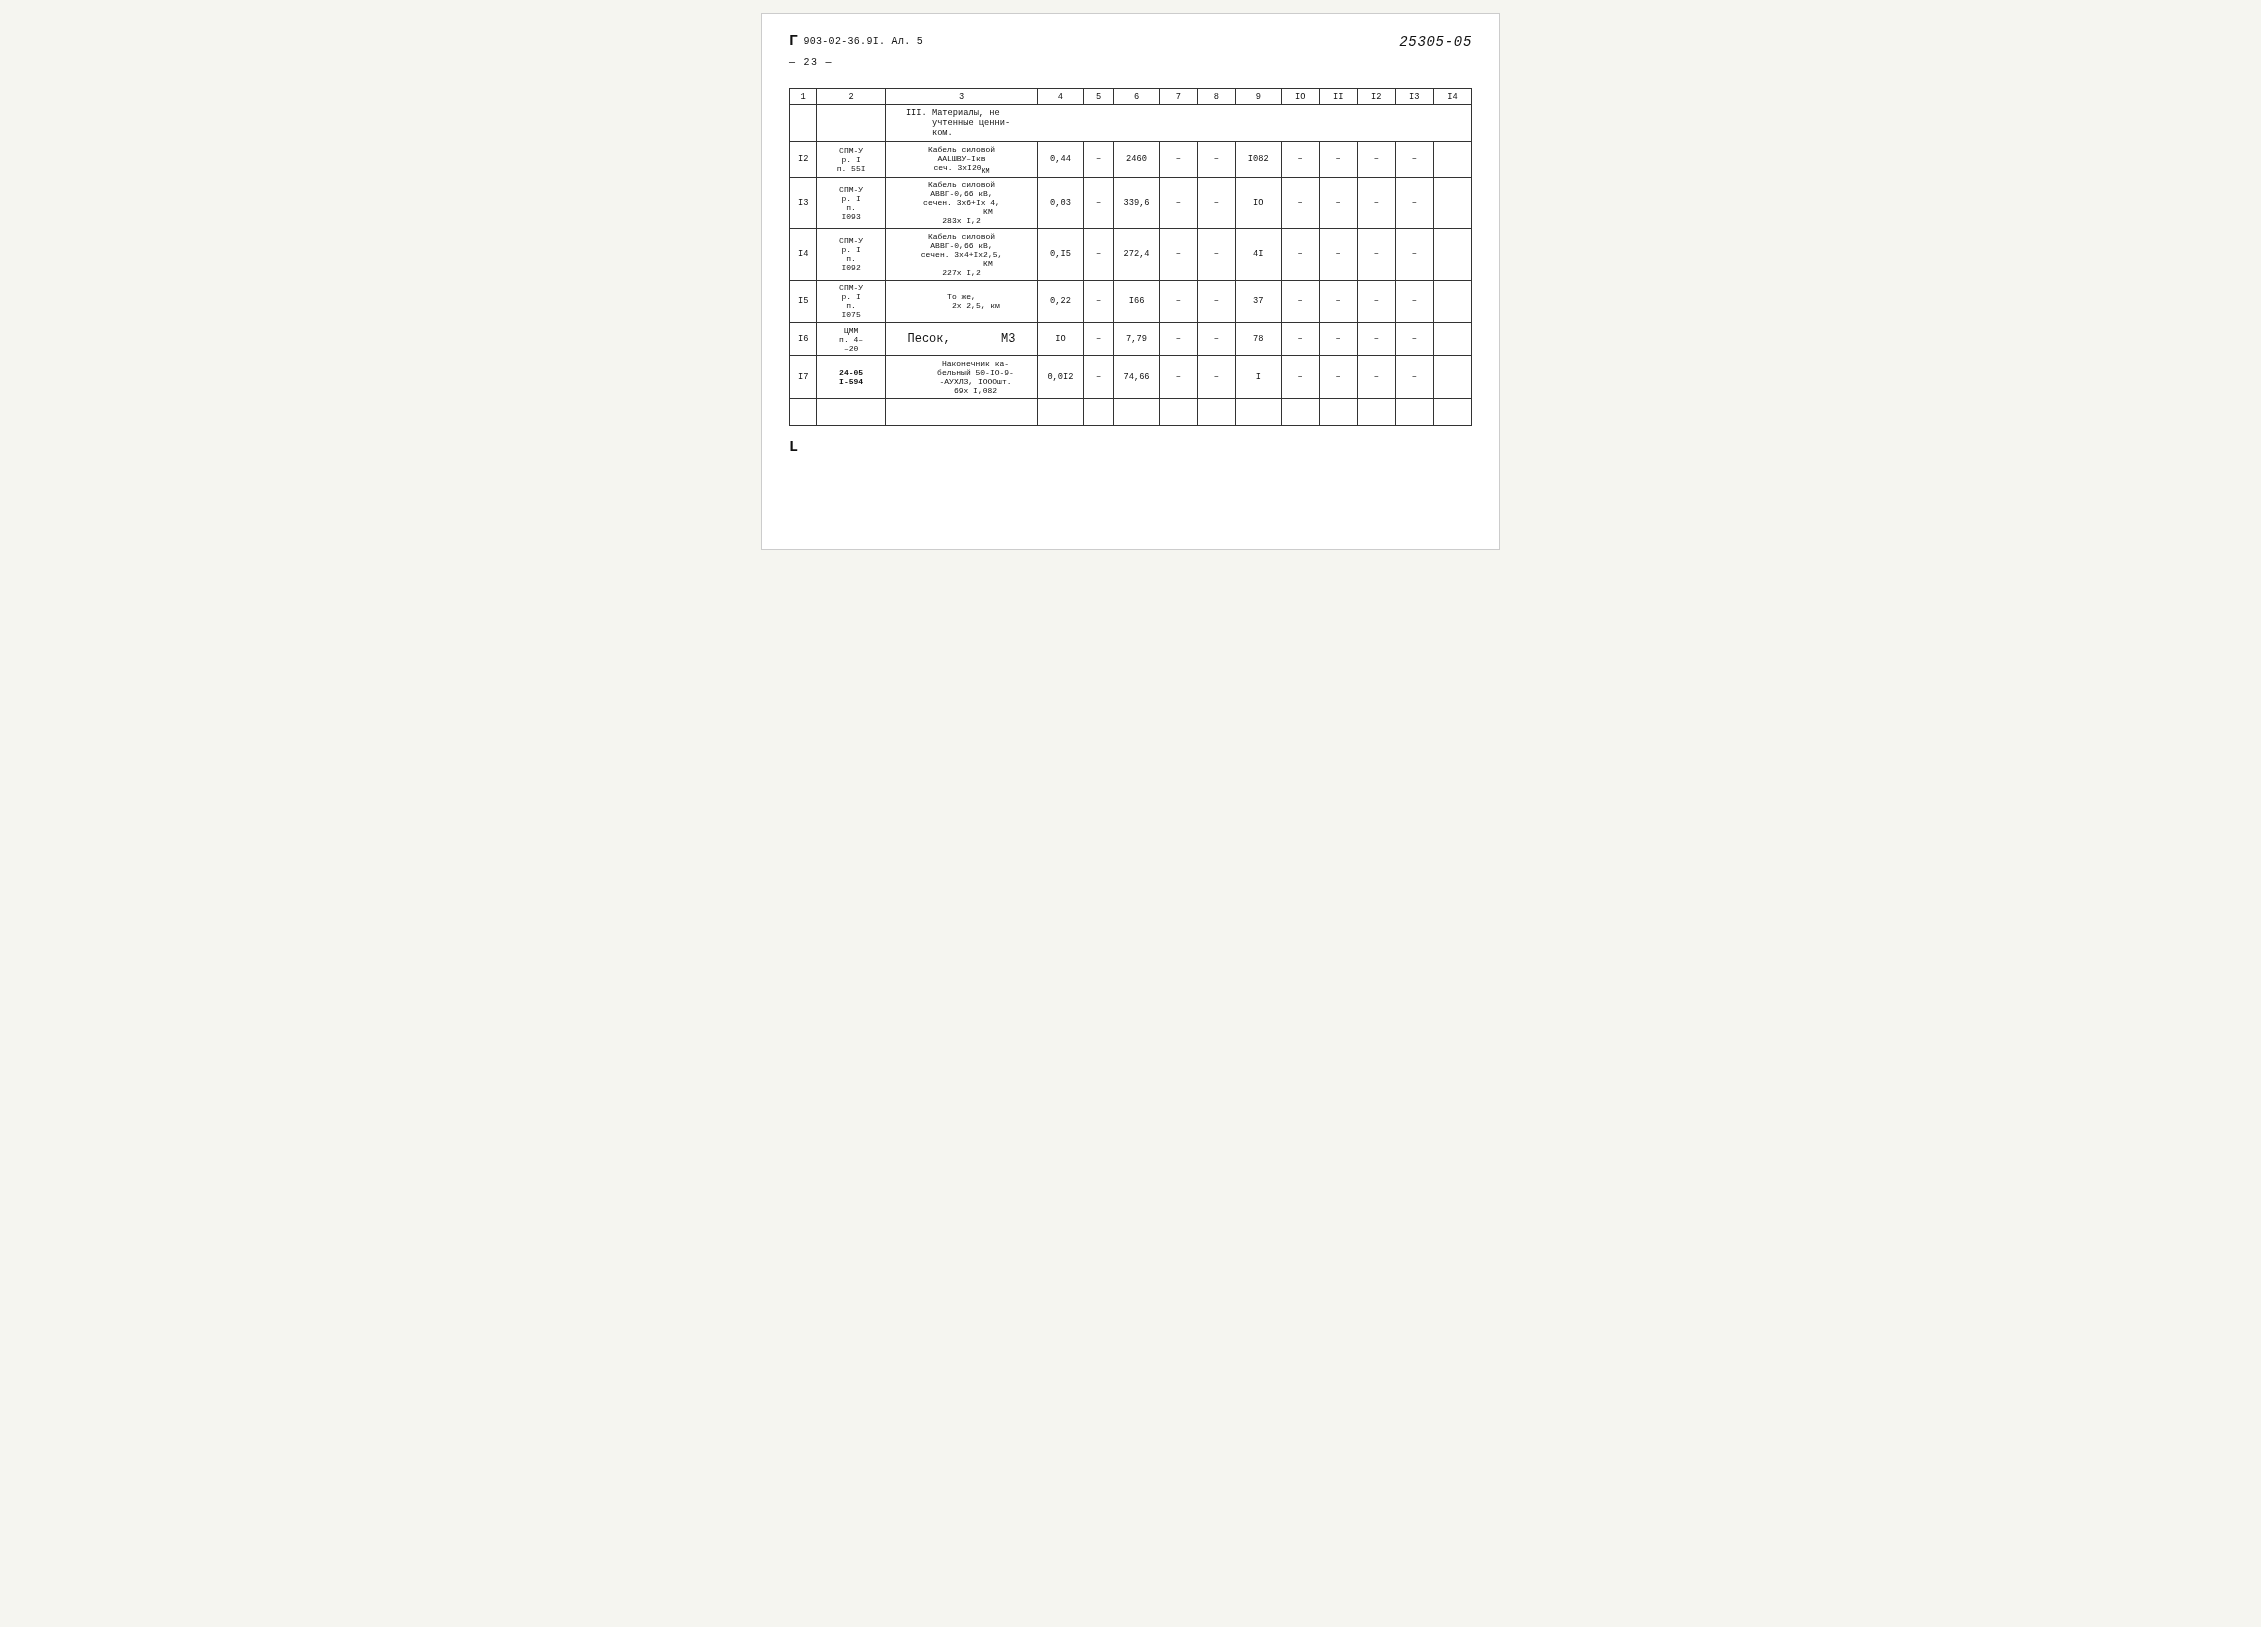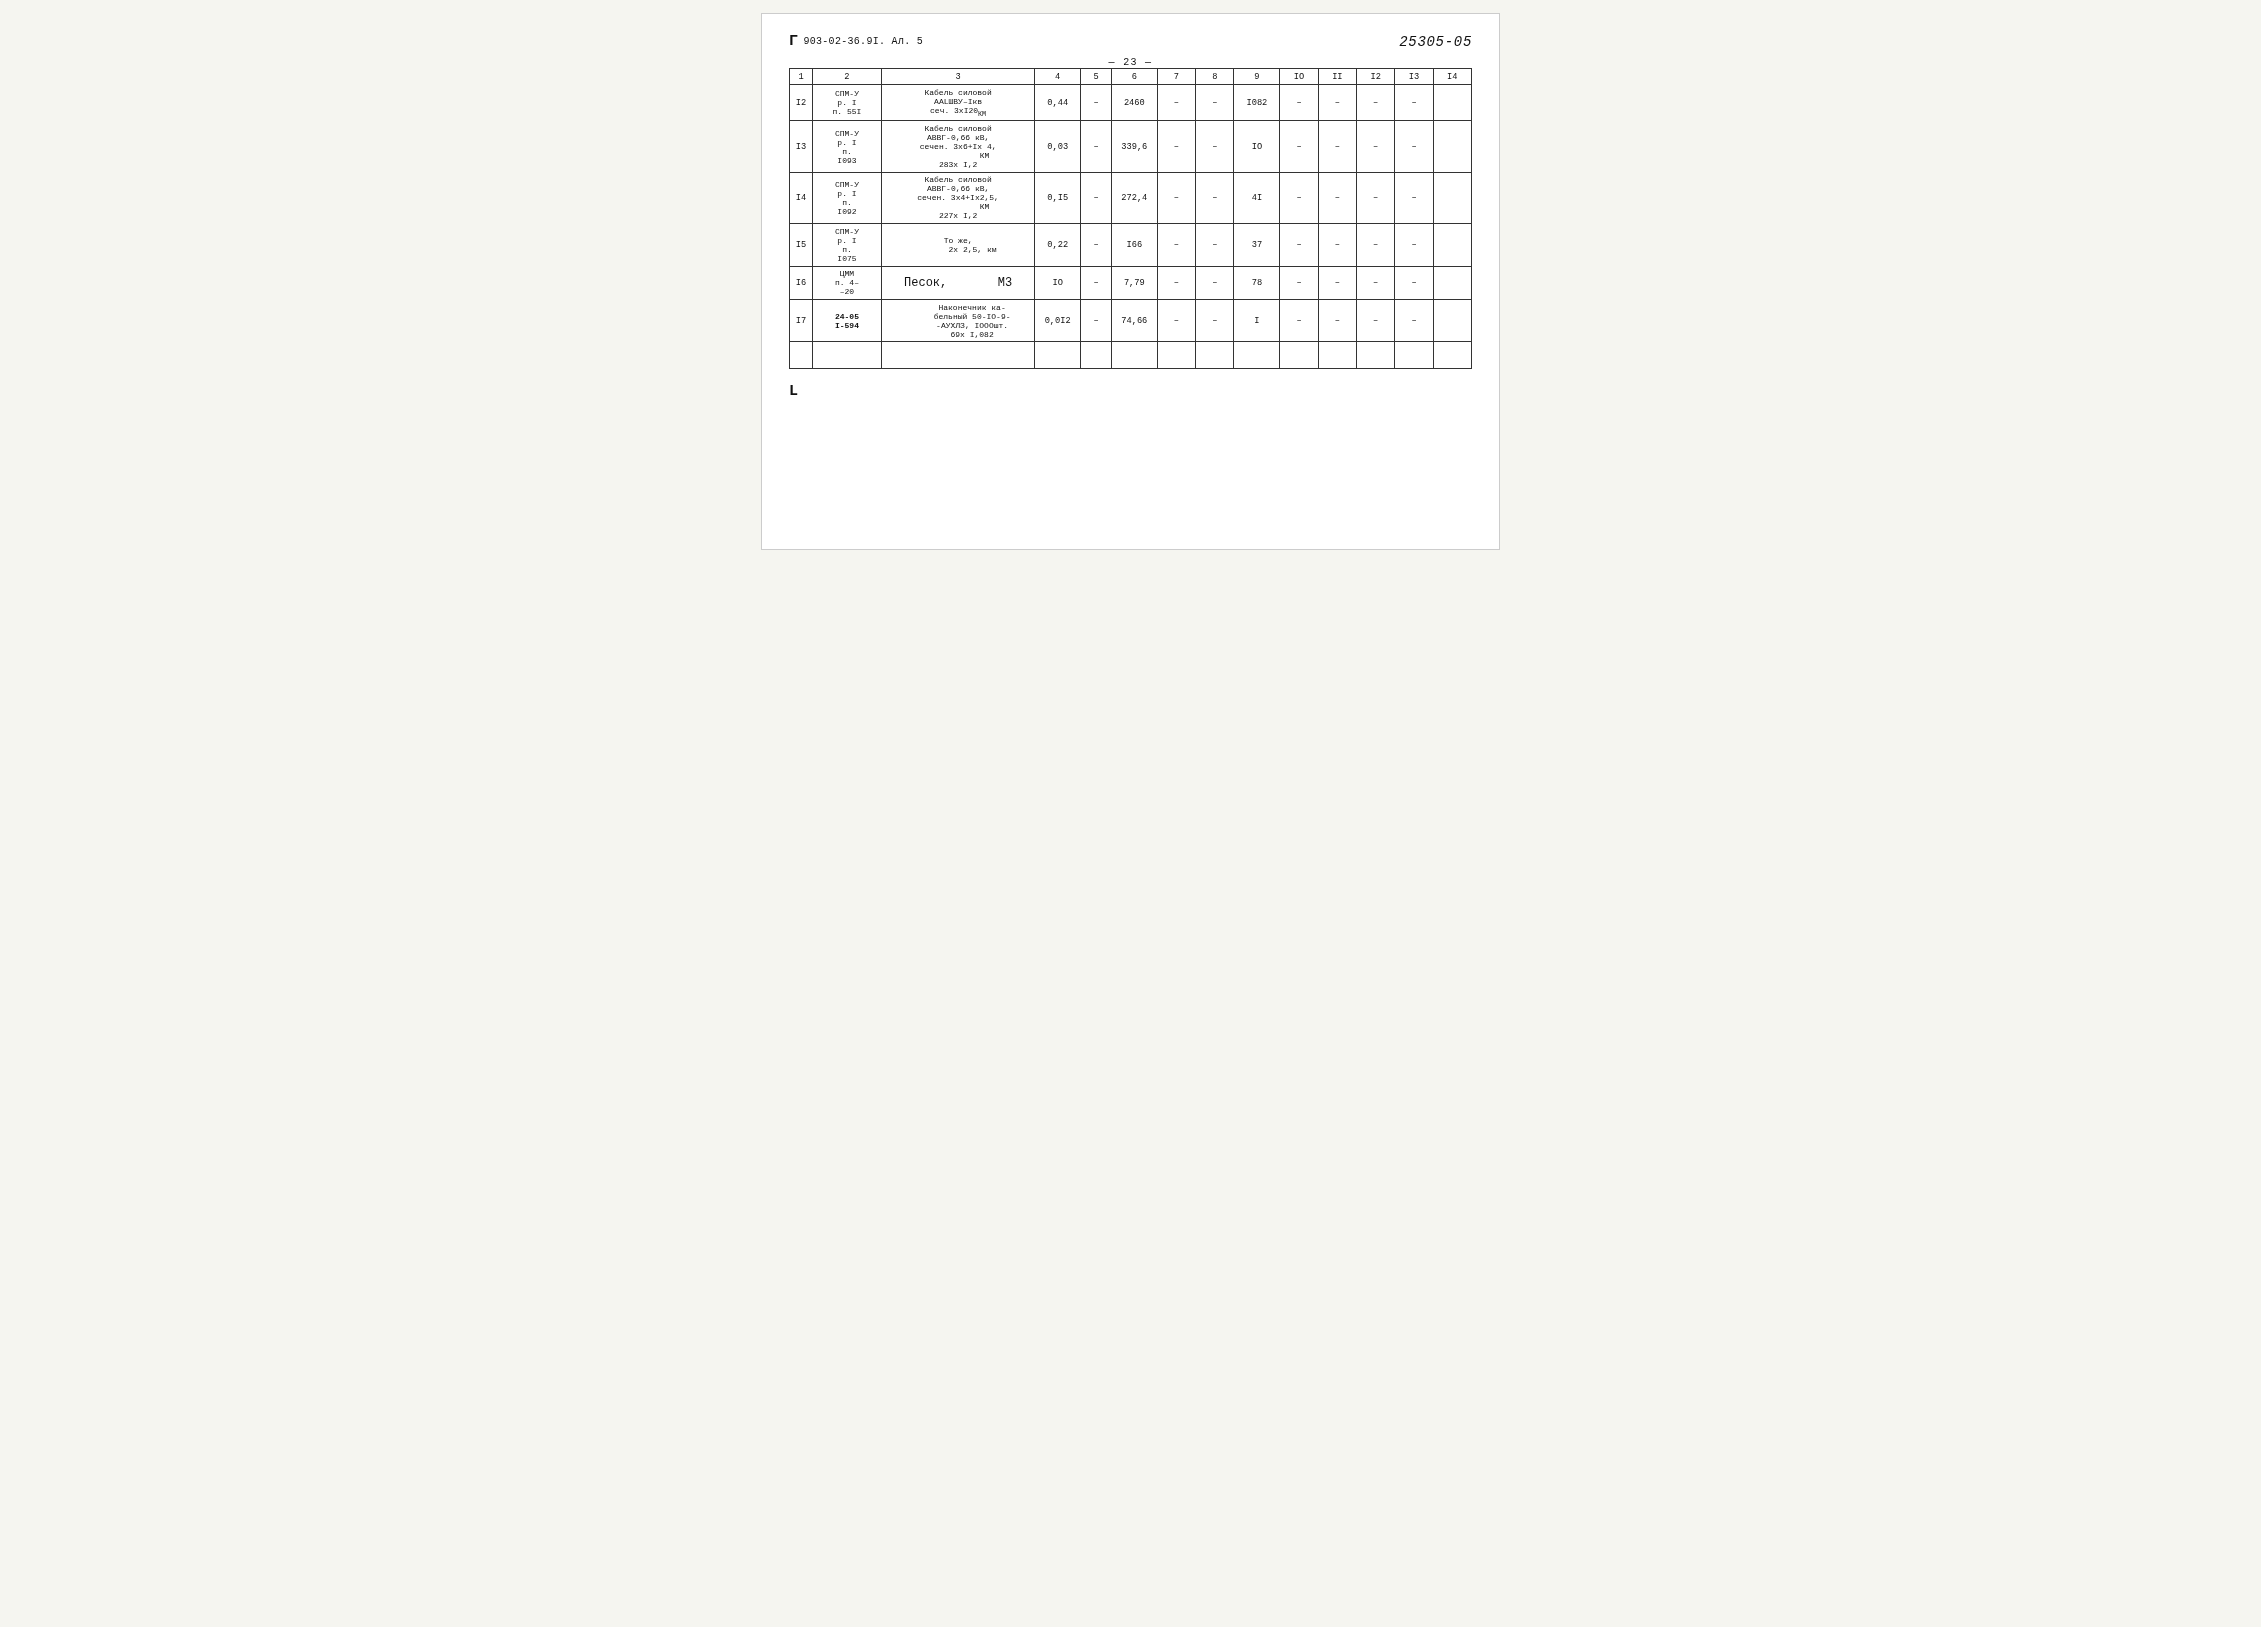--- a/index.html
+++ b/index.html
@@ -51,23 +51,22 @@
       letter-spacing: 0.3px;
     }
 
     .header-right {
       font-size: 14px;
       letter-spacing: 0.7px;
       font-style: italic;
     }
 
     .page-number {
-      text-align: center;
       font-size: 10px;
-      margin-bottom: 0;
+      margin-bottom: 20px;
       letter-spacing: 1.3px;
     }
 
     .main-table {
       width: 100%;
       border-collapse: collapse;
       font-size: 8.7px;
     }
 
     .main-table th,
@@ -153,20 +152,29 @@
         <th class="col-9">9</th>
         <th class="col-10">IO</th>
         <th class="col-11">II</th>
         <th class="col-12">I2</th>
         <th class="col-13">I3</th>
         <th class="col-14">I4</th>
       </tr>
     </thead>
     <tbody>
 
+      <tr class="section-header">
+        <td></td>
+        <td></td>
+        <td colspan="12" class="cell-left">
+          III. Материалы, не<br>
+          &nbsp;&nbsp;&nbsp;&nbsp;&nbsp;учтенные ценни-<br>
+          &nbsp;&nbsp;&nbsp;&nbsp;&nbsp;ком.
+        </td>
+      </tr>
 
       <tr class="data-row">
         <td>I2</td>
         <td class="cell-left" style="white-space:pre-line; font-size:8px;">СПМ-У
 р. I
 п. 55I</td>
         <td class="cell-left" style="font-size:8px;">
           Кабель силовой<br>ААLШВУ–Iкв<br>сеч. 3хI20<sub style="font-size:6.7px;">КМ</sub>
         </td>
         <td>0,44</td>

